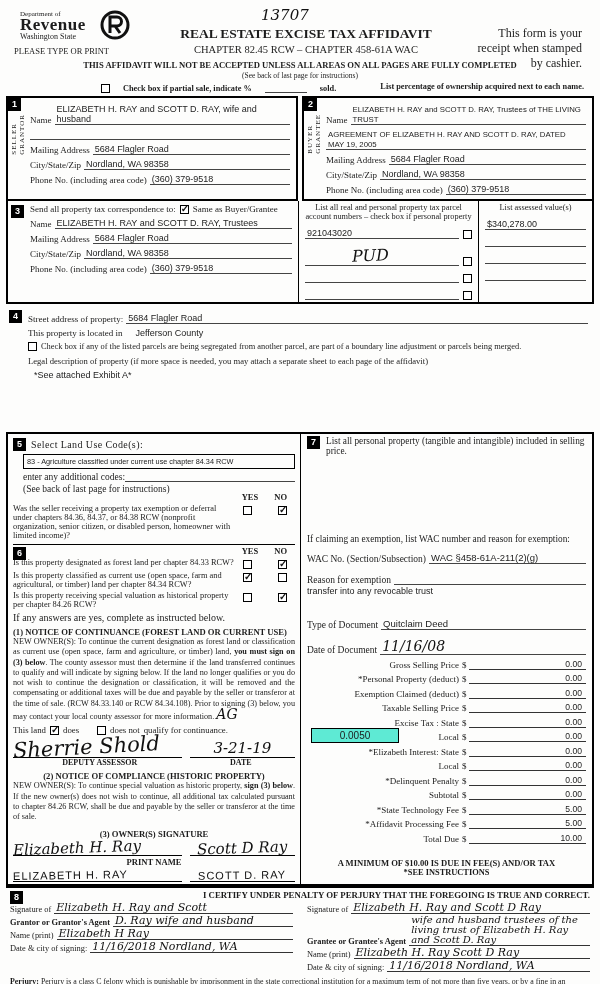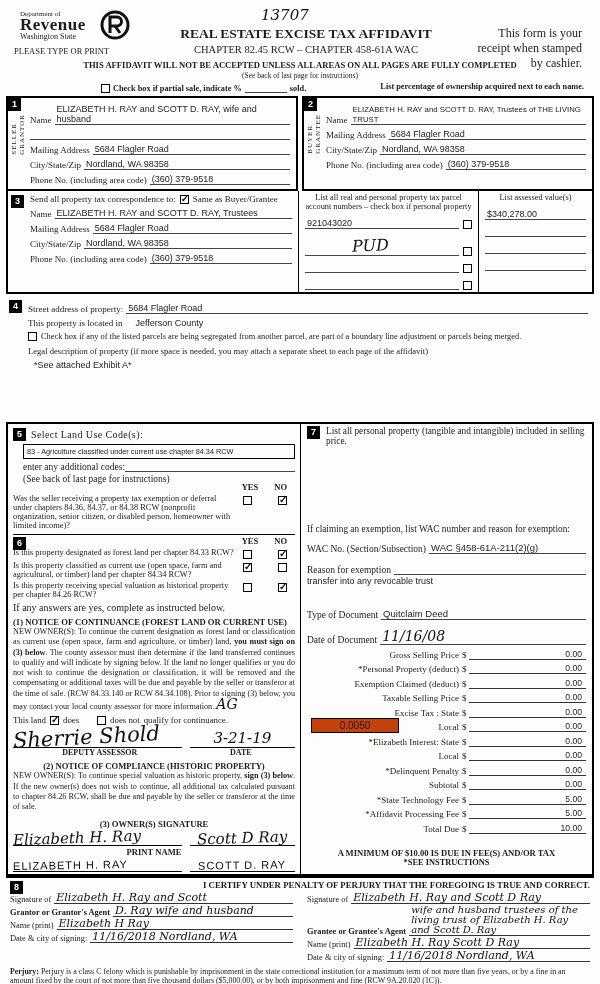--- a/index.html
+++ b/index.html
@@ -26,21 +26,21 @@
   .logo .l2{font-size:17px;font-weight:bold;letter-spacing:.5px;line-height:14px;}
   .logo .l3{font-size:8px;}
   .logo svg{position:absolute;left:78px;top:-2px;}
   .receipt-num{position:absolute;left:255px;top:2px;font-size:15px;}
   .title{position:absolute;left:120px;top:22px;width:360px;text-align:center;font-size:13.5px;font-weight:bold;}
   .subtitle{position:absolute;left:120px;top:40px;width:360px;text-align:center;font-size:10.5px;}
   .receipt-note{position:absolute;right:12px;top:22px;width:118px;font-size:12px;text-align:right;}
   .type-print{position:absolute;left:8px;top:42px;font-size:8.5px;}
   .warn{position:absolute;left:0;top:56px;width:100%;text-align:center;font-size:8.6px;font-weight:bold;}
   .seeback{position:absolute;left:0;top:67px;width:100%;text-align:center;font-size:7.5px;}
-  .partial{position:absolute;left:95px;top:78px;font-size:8.3px;font-weight:bold;display:flex;align-items:flex-end;gap:3px;}
+  .partial{position:absolute;left:95px;top:78px;font-size:8.3px;font-weight:bold;display:flex;align-items:flex-end;gap:13px;}
   .partial .fline{width:42px;flex:none;}
   .ownpct{position:absolute;right:10px;top:78px;font-size:8.3px;font-weight:bold;}
   
   .row12{display:flex;gap:4px;}
   .pbox{flex:1;border:2px solid #000;position:relative;padding:2px 6px 4px 22px;min-height:72px;}
   .pbox .badge{position:absolute;left:0;top:0;}
   .sidelbl{position:absolute;left:2px;top:16px;display:flex;gap:0;}
   .sidelbl span{writing-mode:vertical-rl;transform:rotate(180deg);font-size:7px;letter-spacing:1px;line-height:8px;}
   
   .sec3{border:2px solid #000;border-top:none;display:flex;}
@@ -79,21 +79,21 @@
   .siglbl .a{flex:1.6;text-align:center;}
   .siglbl .b2{flex:1;text-align:center;}
   .ctr{text-align:center;}
   
   .sec7head{display:flex;gap:6px;}
   .wacrow{display:flex;align-items:flex-end;margin-top:8px;font-size:9.5px;}
   .feerow{display:flex;align-items:flex-end;margin-top:3.5px;position:relative;}
   .feelabel{width:152px;text-align:right;white-space:nowrap;font-size:9px;}
   .feedollar{padding:0 2px 0 3px;}
   .feeline{flex:1;border-bottom:1px solid #333;text-align:right;padding-right:4px;font-size:8.6px;}
-  .ratebox{position:absolute;left:4px;bottom:-1px;border:1.5px solid #000;width:88px;text-align:center;font-size:10px;padding:1px 0;background:#c2410c;}
+  .ratebox{position:absolute;left:4px;bottom:-1px;border:1.5px solid #000;width:88px;text-align:center;font-size:10px;padding:1px 0;background:#5eead4;}
   .minnote{text-align:center;font-weight:bold;font-size:8.6px;margin-top:14px;}
   .seeinstr{text-align:center;font-size:8.4px;font-weight:bold;}
   
   .sec8{border-top:2px solid #000;position:relative;padding:2px 4px;}
   .certify{text-align:right;font-weight:bold;font-size:8.8px;}
   .sec8 .badge{position:absolute;left:4px;top:3px;}
   .s8cols{display:flex;gap:14px;margin-top:1px;}
   .s8col{flex:1;}
   .s8row{display:flex;align-items:flex-end;margin-top:1px;min-height:12px;}
   .s8lab{white-space:nowrap;padding-right:3px;font-size:8.4px;}
@@ -164,20 +164,23 @@
       <span class="badge">2</span>
       <div class="sidelbl">
         <span>BUYER</span>
         <span>GRANTEE</span>
       </div>
       <div class="frow">
           <span class="flabel">Name</span>
         <span class="fline"><span class="typed" style="font-size:7.8px">ELIZABETH H. RAY and SCOTT D. RAY, Trustees of THE LIVING TRUST</span></span>
         </div>
       <div class="frow">
+          <span class="fline"><span class="typed" style="font-size:7.8px">AGREEMENT OF ELIZABETH H. RAY AND SCOTT D. RAY, DATED MAY 19, 2005</span></span>
+        </div>
+      <div class="frow">
           <span class="flabel">Mailing Address</span>
         <span class="fline"><span class="typed">5684 Flagler Road</span></span>
         </div>
       <div class="frow">
           <span class="flabel">City/State/Zip</span>
         <span class="fline"><span class="typed">Nordland, WA 98358</span></span>
         </div>
       <div class="frow">
           <span class="flabel">Phone No. (including area code)</span>
         <span class="fline"><span class="typed">(360) 379-9518</span></span>

